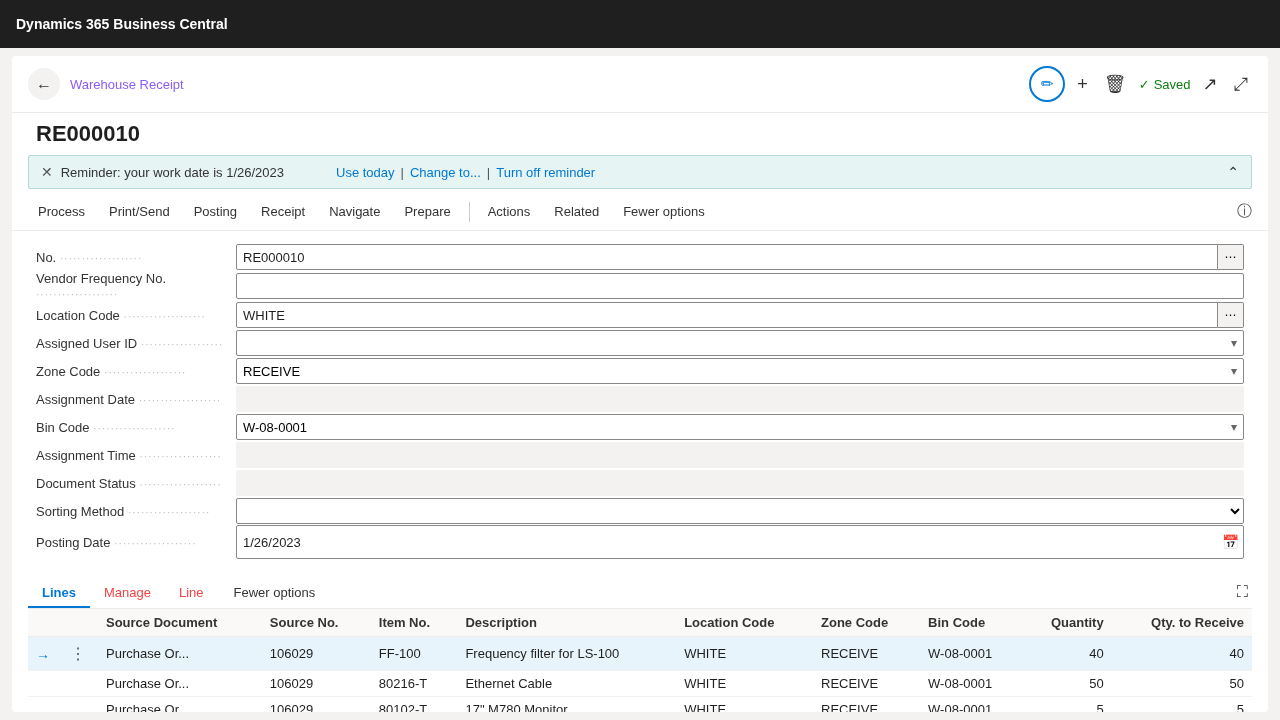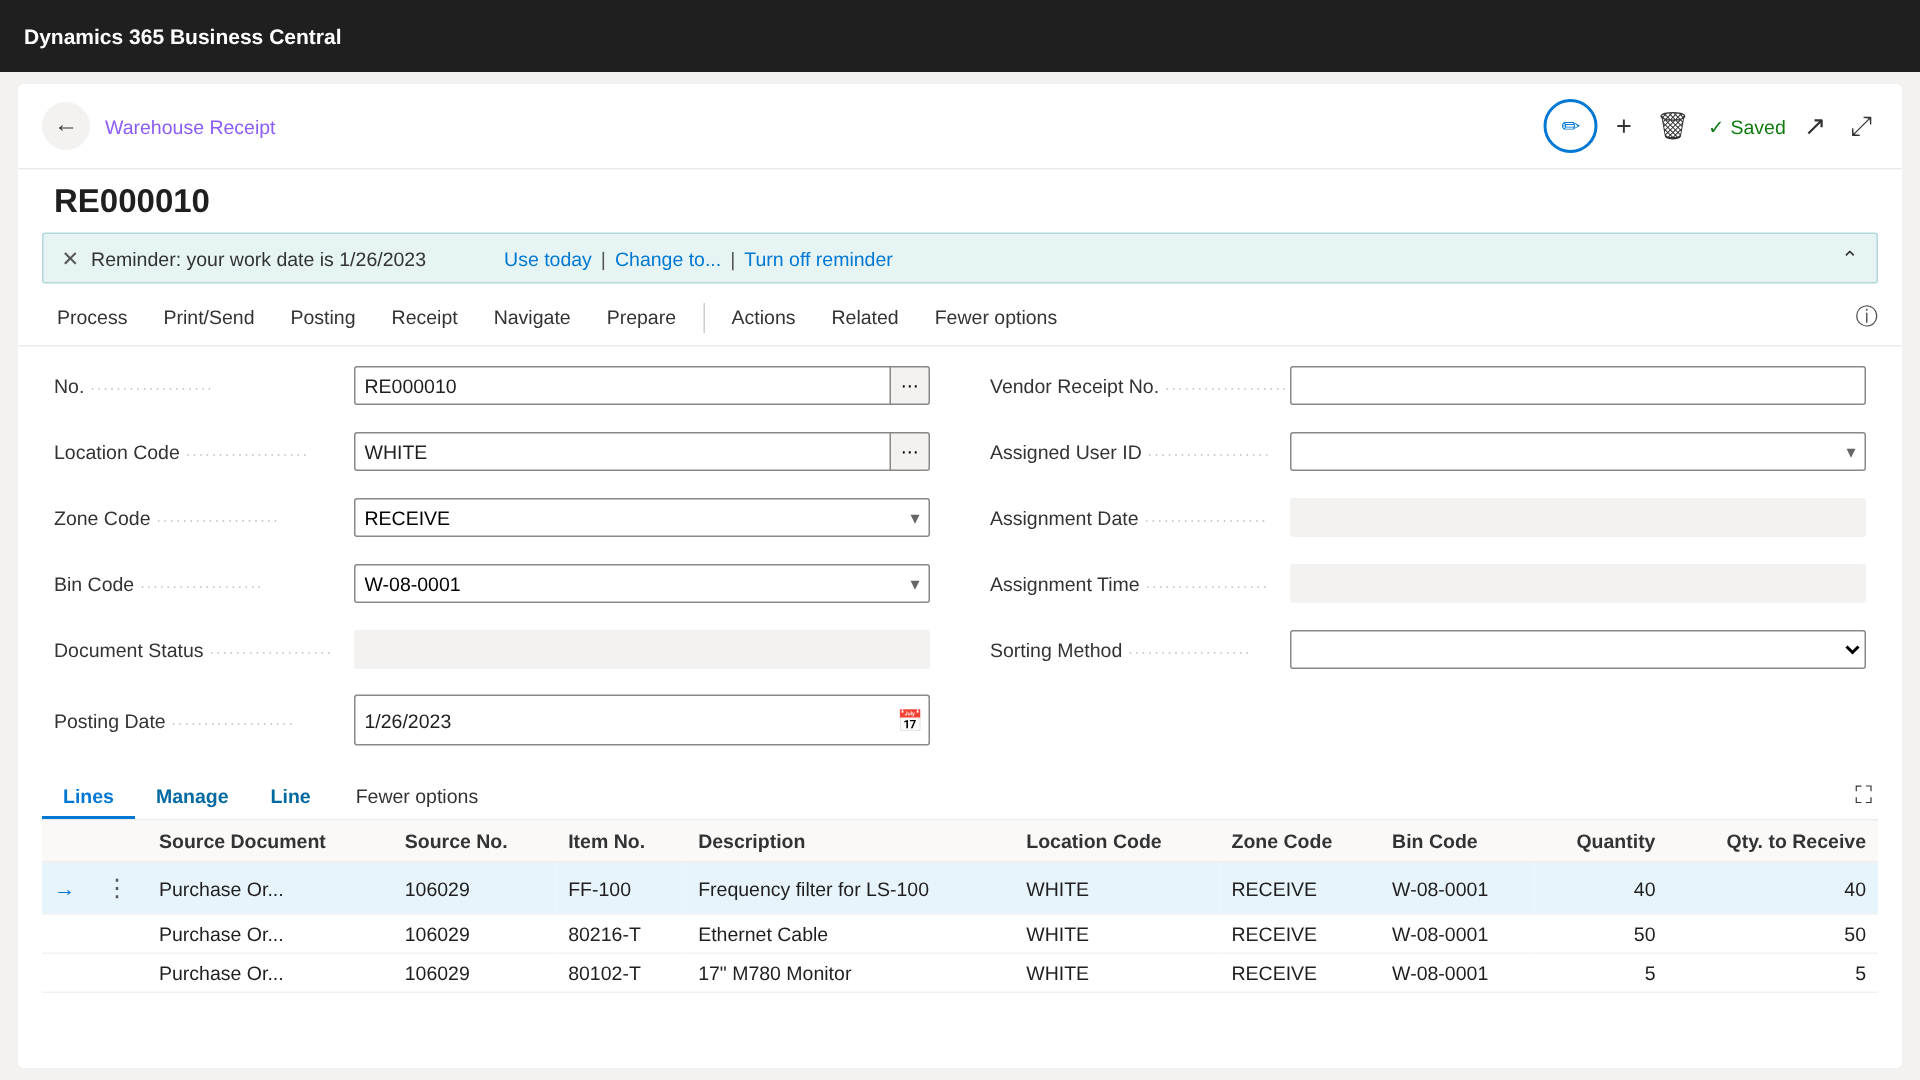--- a/index.html
+++ b/index.html
@@ -107,22 +107,22 @@
       border-radius: 2px;
       border: none; background: none;
     }
     .action-menu-sep { width: 1px; height: 20px; background: #ccc; margin: 0 4px; }
     .action-menu-info { margin-left: auto; color: #555; cursor: pointer; font-size: 15px; }
 
     
     .form-area {
       padding: 12px 24px;
       display: grid;
-      grid-template-columns: 1fr 1fr;
-      gap: 16px 40px;
+      grid-template-columns: 1fr;
+      gap: 0 40px;
     }
     .form-row {
       display: flex;
       align-items: center;
       min-height: 28px;
     }
     .form-label {
       font-size: 13px;
       color: #333;
       width: 200px;
@@ -205,23 +205,22 @@
     }
     .lines-tabs {
       display: flex;
       border-bottom: 1px solid #edebe9;
       gap: 0;
     }
     .lines-tab {
       padding: 6px 14px;
       font-size: 13px;
       cursor: pointer;
-      color: #0369a1;
+      color: #ef4444;
       border-bottom: 2px solid transparent;
-      font-weight: bold;
     }
     .lines-tab.active {
       color: #0078d4;
       border-bottom: 2px solid #0078d4;
       font-weight: 600;
     }
     .lines-tab-fewer { margin-left: 8px; font-size: 13px; cursor: pointer; color: #333; padding: 6px 8px; }
     .lines-expand-icon { margin-left: auto; font-size: 16px; cursor: pointer; color: #333; padding: 4px; }
 
     
@@ -319,21 +318,21 @@
 
     <div class="form-row">
       <span class="form-label">No.</span>
       <div class="form-input-with-btn">
         <input class="form-input" type="text" value="RE000010" style="">
         <button class="input-side-btn">⋯</button>
       </div>
     </div>
 
     <div class="form-row">
-      <span class="form-label">Vendor Receipt No.</span>
+      <span class="form-label">Vendor Frequency No.</span>
       <input class="form-input" type="text" value="" style="">
     </div>
 
     <div class="form-row">
       <span class="form-label">Location Code</span>
       <div class="form-input-with-btn">
         <input class="form-input" type="text" value="WHITE" style="">
         <button class="input-side-btn">⋯</button>
       </div>
     </div>

